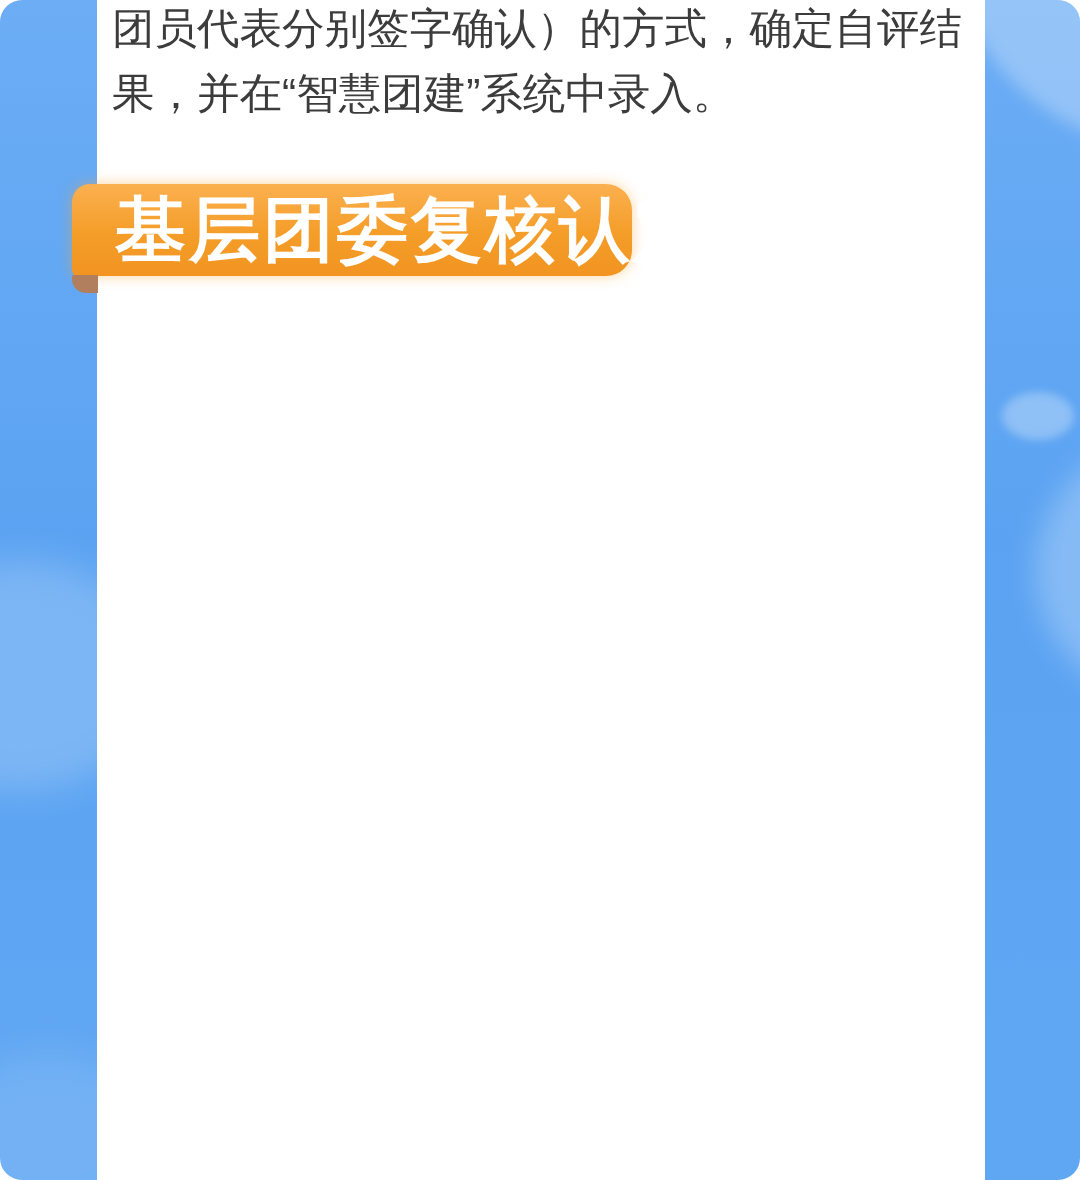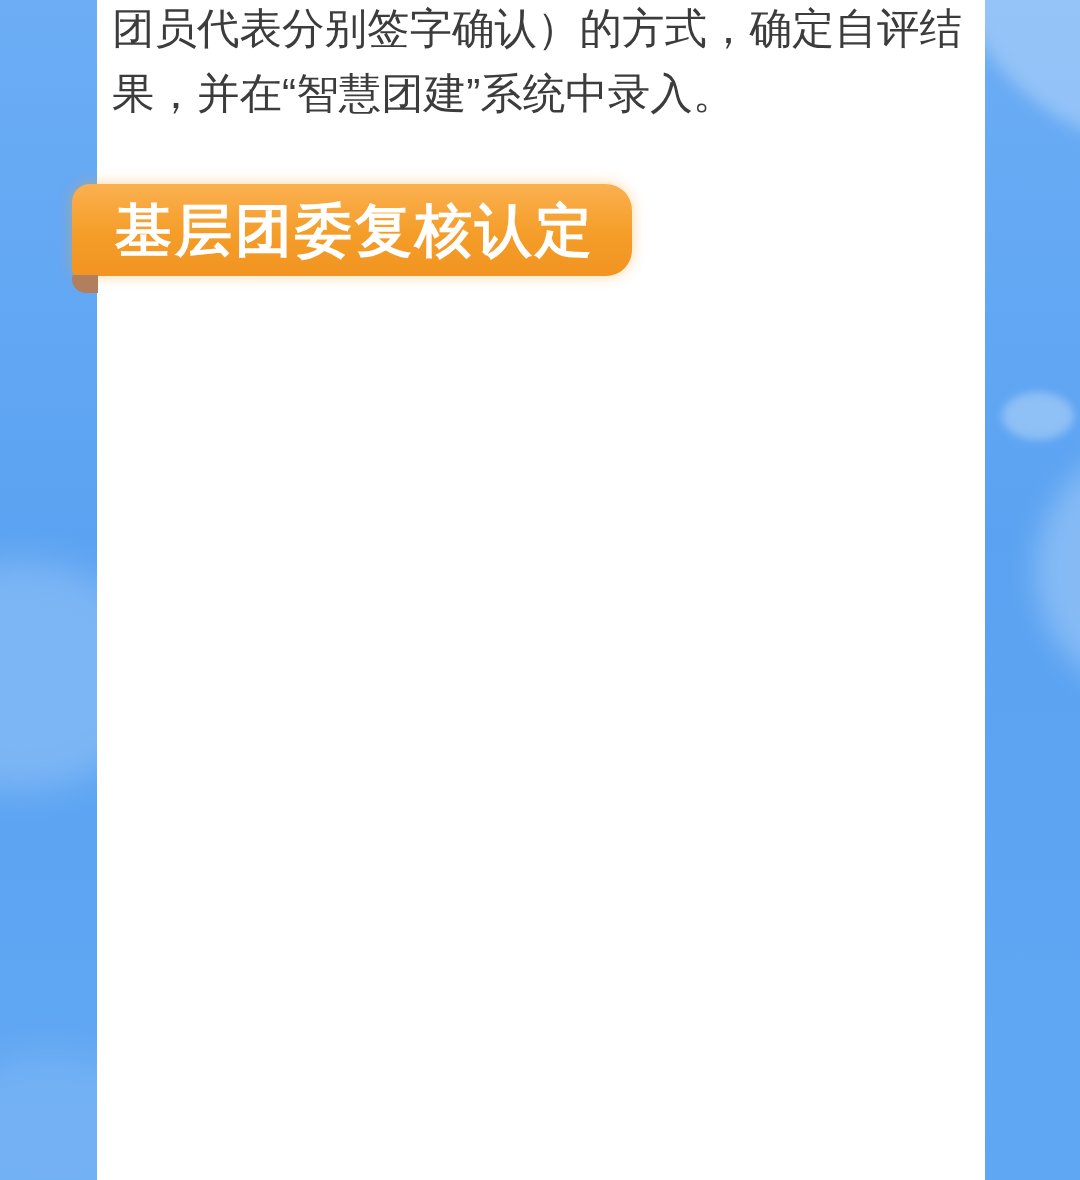--- a/index.html
+++ b/index.html
@@ -6,20 +6,21 @@
     margin: 0;
     padding: 0;
     font-family: "Liberation Sans", "DejaVu Sans", sans-serif;
   }
   .stage {
     position: relative;
     width: 1080px;
     height: 1180px;
     overflow: hidden;
     background: linear-gradient(180deg, #6cadf5 0%, #5ba3f2 45%, #60a7f3 100%);
+    border-radius: 22px;
   }
   
   .cloud {
     position: absolute;
     background: rgba(255, 255, 255, 0.28);
     border-radius: 50%;
     filter: blur(10px);
   }
   .cloud-top-right   { left: 955px;  top: -260px; width: 520px; height: 420px; filter: blur(8px); }
   .cloud-right-small { left: 1002px; top: 392px;  width: 72px;  height: 48px;  background: rgba(255,255,255,0.30); filter: blur(4px); }
@@ -68,21 +69,21 @@
     height: 92px;
     background: linear-gradient(180deg, #fbb050 0%, #f49d28 55%, #f29421 100%);
     border-radius: 18px 26px 26px 6px;
     box-shadow: 0 0 14px rgba(247, 166, 48, 0.45);
   }
   .badge-label {
     position: relative;
     z-index: 1;
     display: block;
     padding-left: 43px;
-    font-size: 57px;
+    font-size: 71px;
     line-height: 92px;
     font-weight: bold;
     letter-spacing: 3px;
     color: #ffffff;
     white-space: nowrap;
   }
   .badge-fold {
     position: absolute;
     left: 0;
     top: 91px;

